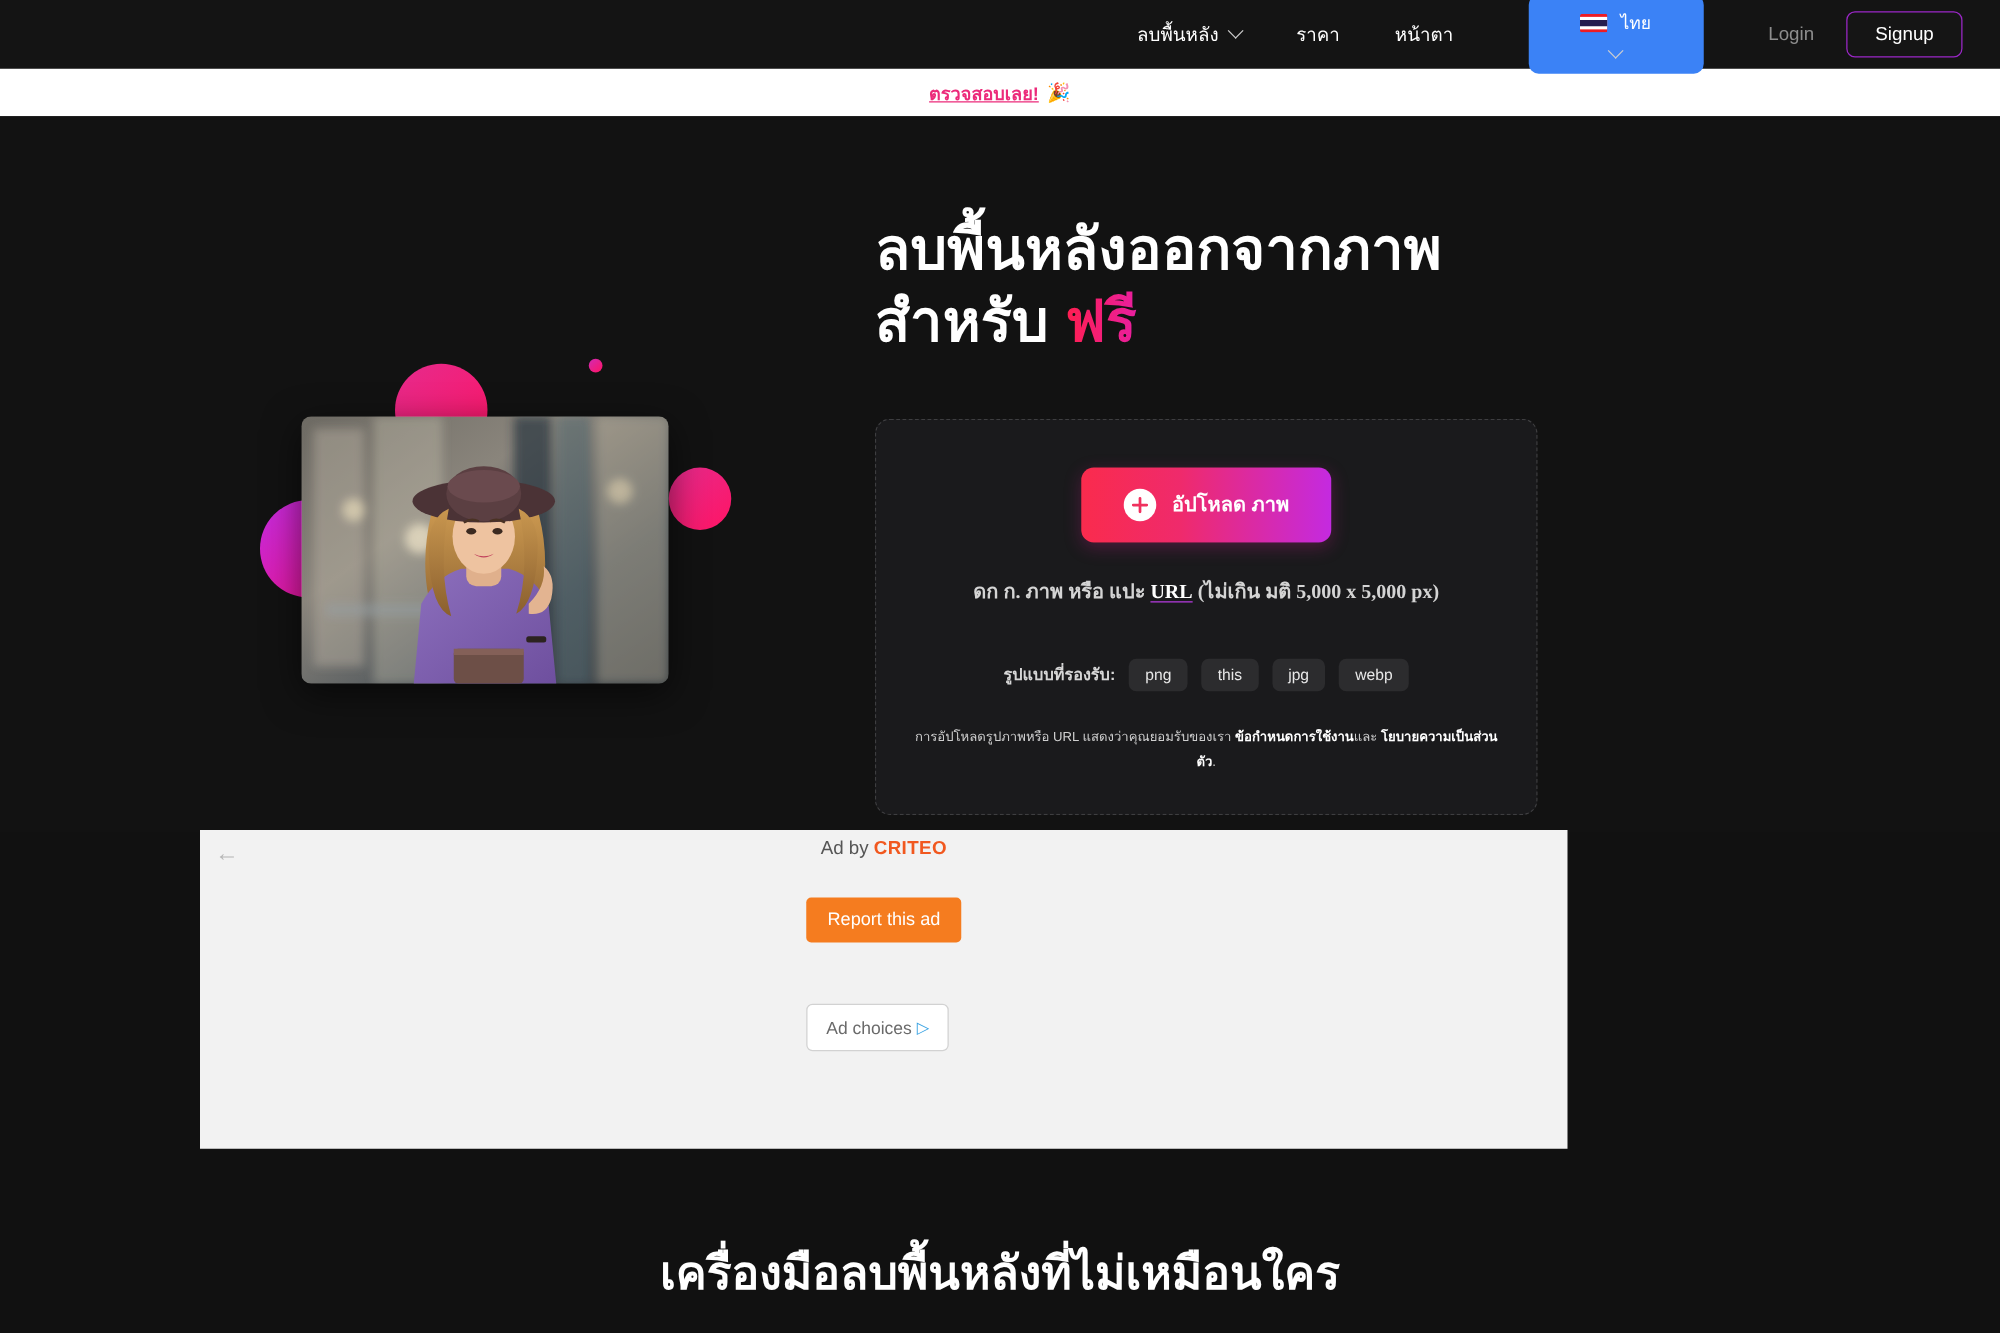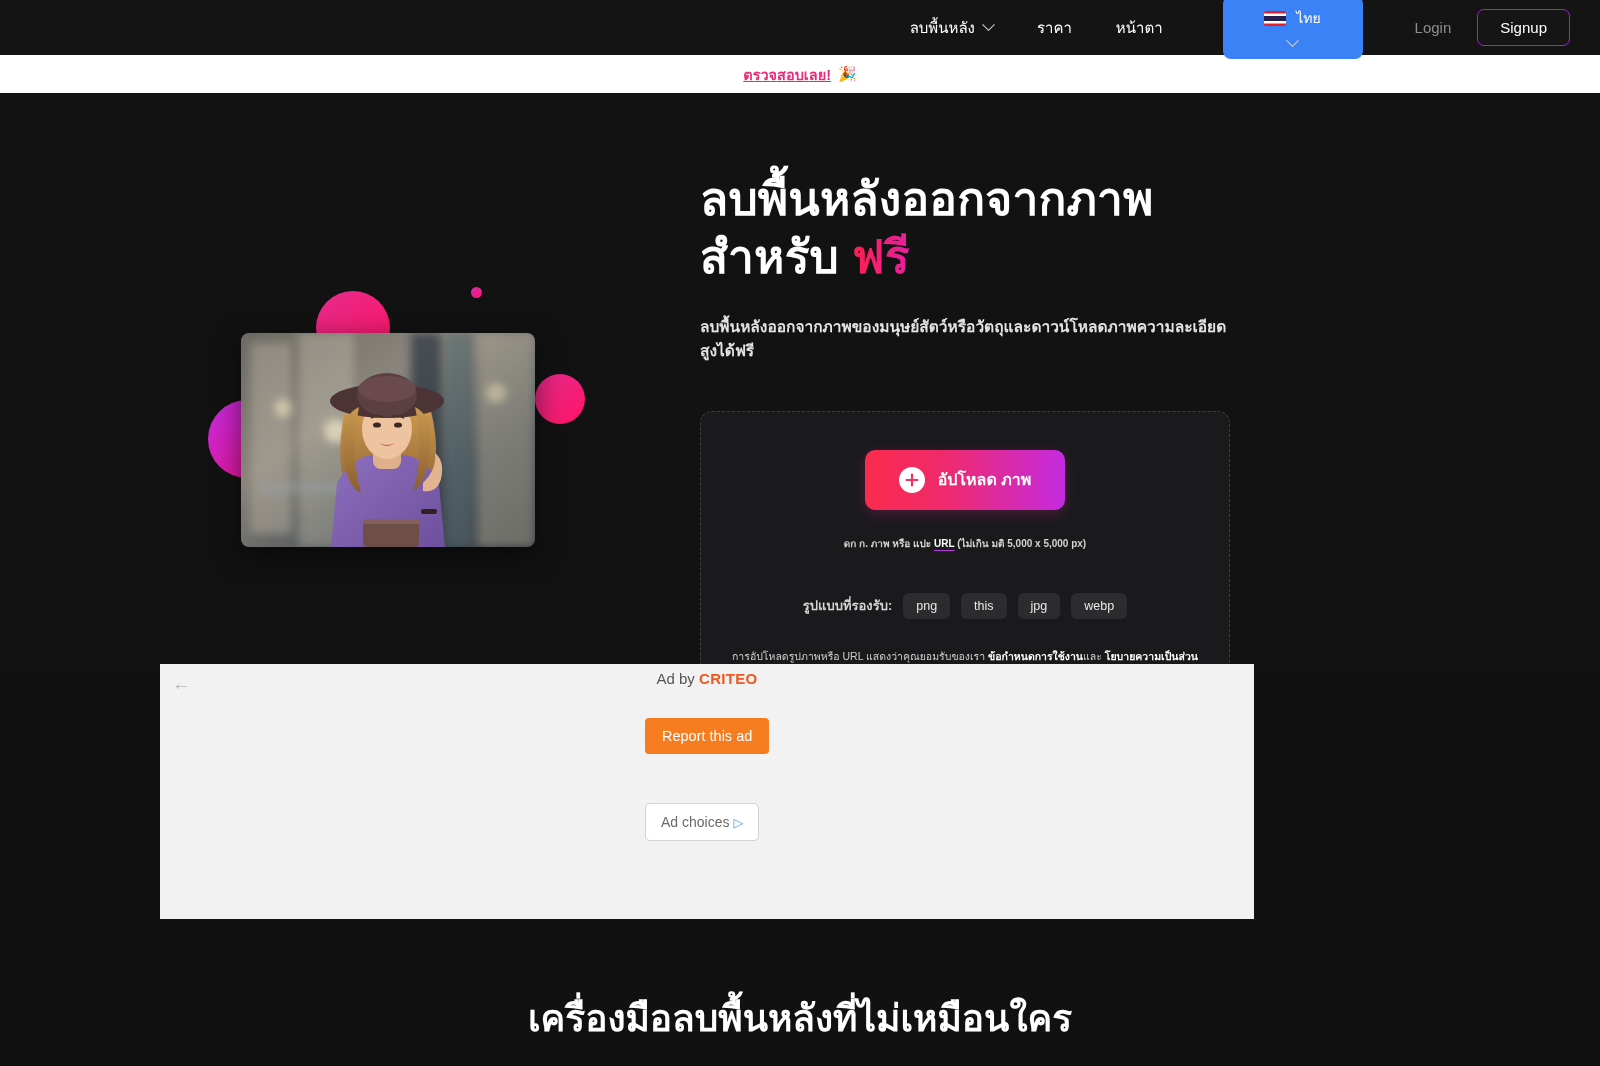--- a/index.html
+++ b/index.html
@@ -219,23 +219,24 @@
     border-radius: 50%;
     background: #ffffff;
     display: inline-flex;
     align-items: center;
     justify-content: center;
     flex: 0 0 auto;
   }
   .plus-circle svg { display: block; }
   .drop-line {
     margin-top: 26px;
-    font-size: 10px;
+    font-size: 16px;
     color: #d4d4d4;
     font-weight: 600;
+    font-family: Liberation Serif, serif;
   }
   .drop-line .u {
     font-weight: 700;
     color: #ffffff;
     text-decoration: underline;
     text-decoration-color: #b63be0;
     text-underline-offset: 3px;
     cursor: pointer;
   }
   .formats {
@@ -469,21 +470,20 @@
       </svg>
     </div>
   </div>
 
   <div class="hero-right">
     <h1 class="hero-title">
       <span>ลบพื้นหลังออกจากภาพ</span><br>
       <span>สำหรับ </span><span class="accent">ฟรี</span>
     </h1>
 
-    <p class="hero-sub">ลบพื้นหลังออกจากภาพของมนุษย์สัตว์หรือวัตถุและดาวน์โหลดภาพความละเอียดสูงได้ฟรี</p>
 
     <div class="upload-card">
 
       <button class="upload-btn">
         <span class="plus-circle">
           <svg width="14" height="14" viewBox="0 0 14 14" xmlns="http://www.w3.org/2000/svg">
             <path d="M7 1.6 V12.4 M1.6 7 H12.4" stroke="#f0305e" stroke-width="2.2" stroke-linecap="round"></path>
           </svg>
         </span>
         <span>อัปโหลด ภาพ</span>

